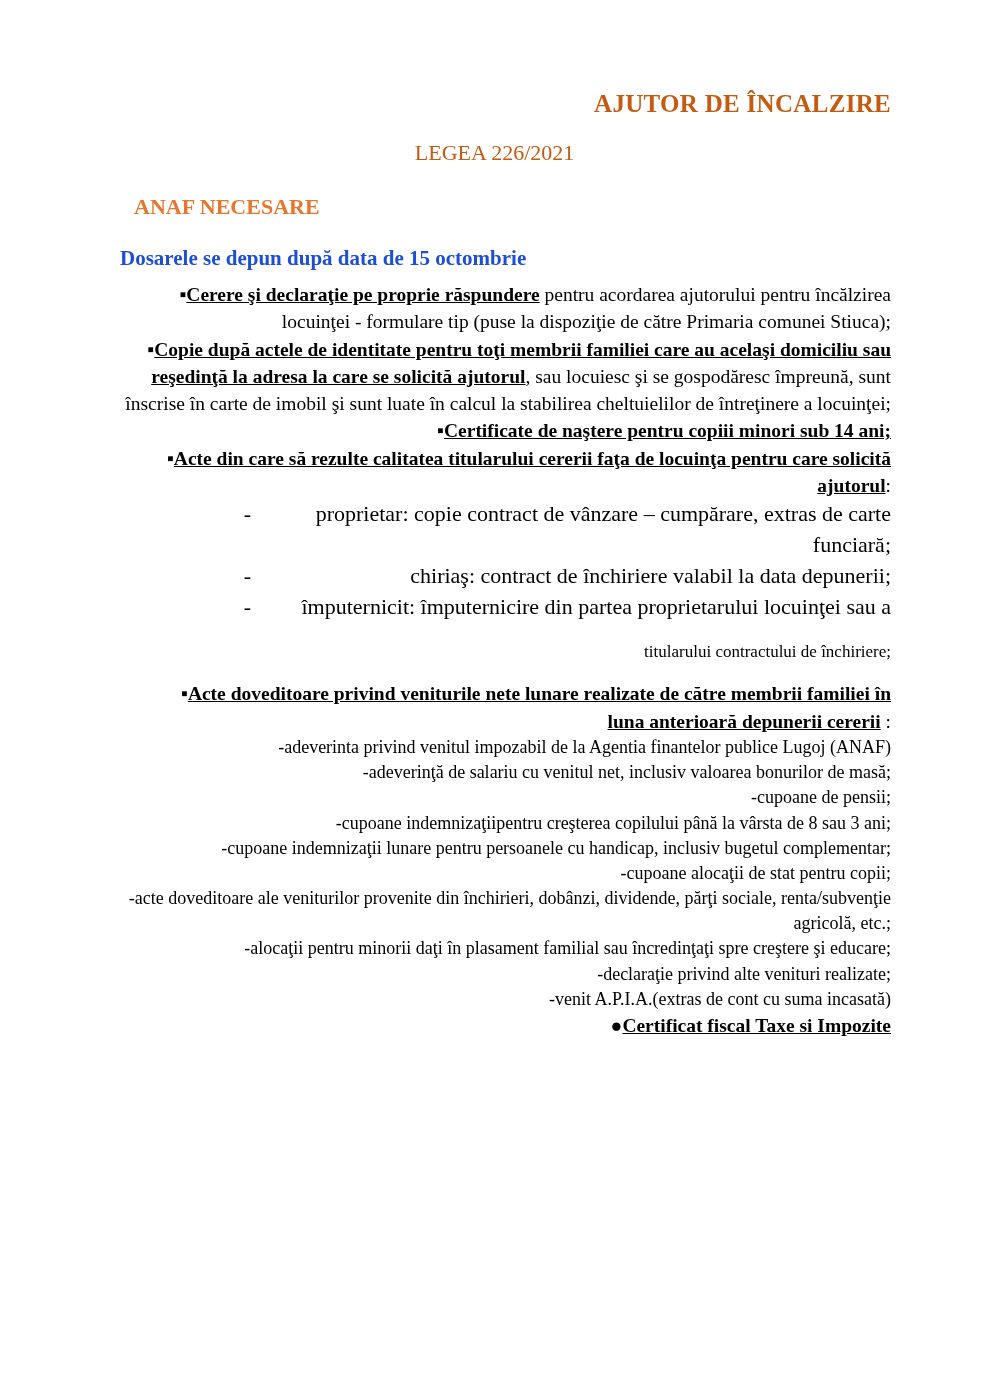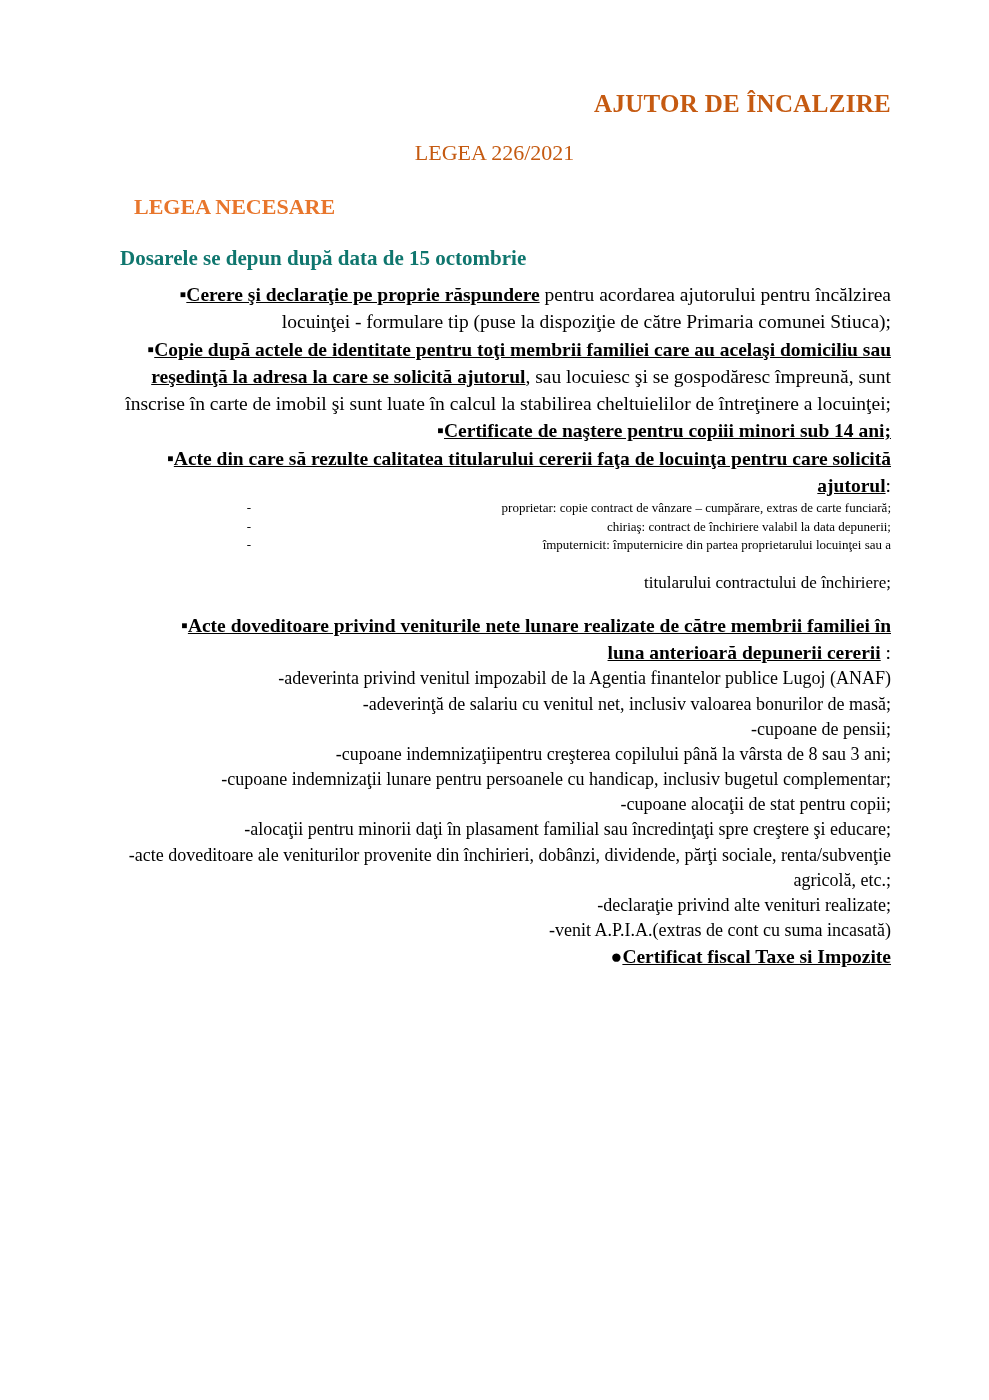--- a/index.html
+++ b/index.html
@@ -37,21 +37,21 @@
   }
   .section-heading {
     font-weight: bold;
     font-size: 22px;
     color: #E8762C;
     margin: 28px 0 6px 36px;
   }
   .deadline {
     font-weight: bold;
     font-size: 21px;
-    color: #0f766e;
+    color: #1d4ed8;
     margin: 26px 0 10px 22px;
   }
   .body-block {
     font-size: 19.5px;
     line-height: 1.40;
     margin: 0;
     text-align: right;
   }
   .bullet-para {
     margin: 0;
@@ -68,21 +68,21 @@
     width: 30px;
     margin-left: 22px;
   }
   b.u {
     font-weight: bold;
     text-decoration: underline;
   }
   .sub-dash {
     margin: 0 0 0 0;
     padding-left: 0;
-    font-size: 13px;
+    font-size: 22px;
     line-height: 1.40;
   }
   .sub-dash .dsh {
     display: inline-block;
     width: 32px;
     margin-left: 80px;
   }
   .sub-dash .cont {
     display: inline-block;
     width: 640px;
@@ -103,21 +103,21 @@
   }
 </style>
 </head>
 <body>
 
 <div class="page">
 
   <h1 class="title-main">AJUTOR DE ÎNCALZIRE</h1>
   <h2 class="title-sub">LEGEA 226/2021</h2>
 
-  <div class="section-heading">LEGEA NECESARE</div>
+  <div class="section-heading">ANAF NECESARE</div>
 
   <div class="deadline">Dosarele se depun după data de 15 octombrie</div>
 
   <div class="body-block">
 
     <p class="bullet-para">
       <span class="blt">▪</span><b class="u">Cerere şi declaraţie pe proprie răspundere</b><span> pentru acordarea ajutorului pentru încălzirea locuinţei - formulare tip (puse la dispoziţie de către Primaria comunei Stiuca);</span>
     </p>
 
     <p class="bullet-para">
@@ -159,24 +159,24 @@
     <p class="dash-item">
       <span class="dsh2">-</span><span>cupoane indemnizaţiipentru creşterea copilului până la vârsta de 8 sau 3 ani;</span>
     </p>
     <p class="dash-item">
       <span class="dsh2">-</span><span>cupoane indemnizaţii lunare pentru persoanele cu handicap, inclusiv bugetul complementar;</span>
     </p>
     <p class="dash-item">
       <span class="dsh2">-</span><span>cupoane alocaţii de stat pentru copii;</span>
     </p>
     <p class="dash-item">
-      <span class="dsh2">-</span><span>alocaţii pentru minorii daţi în plasament familial sau încredinţaţi spre creştere şi educare;</span>
+      <span class="dsh2">-</span><span>acte doveditoare ale veniturilor provenite din închirieri, dobânzi, dividende, părţi sociale, renta/subvenţie agricolă, etc.;</span>
     </p>
     <p class="dash-item">
-      <span class="dsh2">-</span><span>acte doveditoare ale veniturilor provenite din închirieri, dobânzi, dividende, părţi sociale, renta/subvenţie agricolă, etc.;</span>
+      <span class="dsh2">-</span><span>alocaţii pentru minorii daţi în plasament familial sau încredinţaţi spre creştere şi educare;</span>
     </p>
     <p class="dash-item">
       <span class="dsh2">-</span><span>declaraţie privind alte venituri realizate;</span>
     </p>
     <p class="dash-item">
       <span class="dsh2">-</span><span>venit A.P.I.A.(extras de cont cu suma incasată)</span>
     </p>
 
     <p class="bullet-para">
       <span class="blt-round">●</span><b class="u">Certificat fiscal Taxe si Impozite</b>

